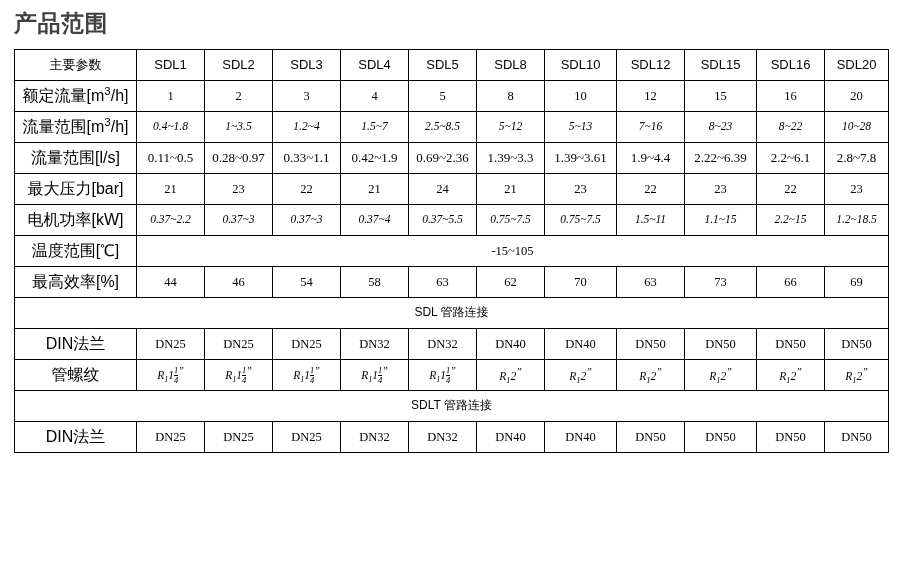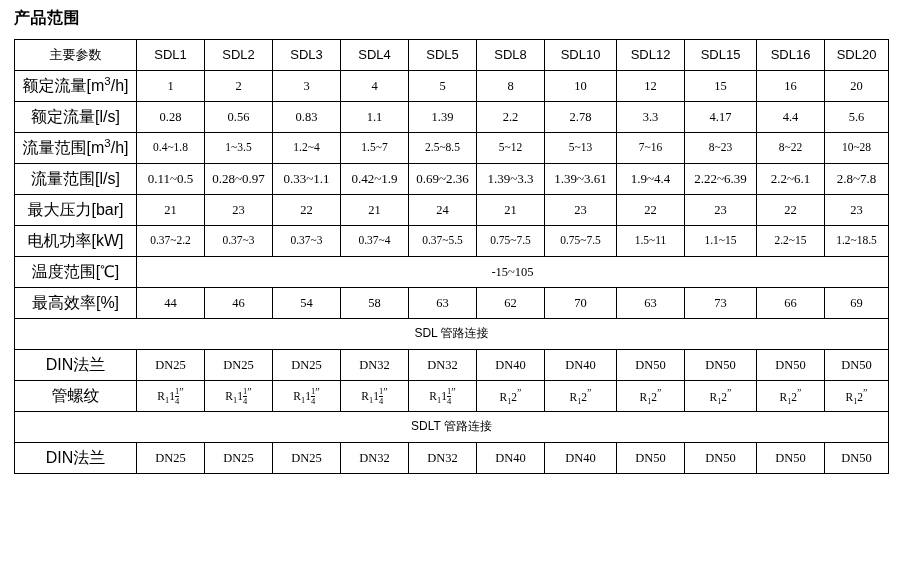--- a/index.html
+++ b/index.html
@@ -16,22 +16,22 @@
   }
   .page {
     position: relative;
     width: 900px;
     height: 579px;
     box-sizing: border-box;
   }
   .page-title {
     font-family: Liberation Serif, serif;
     font-weight: bold;
-    font-size: 16px;
-    color: #000000;
+    font-size: 23px;
+    color: #404040;
     margin: 8px 0 0 14px;
     letter-spacing: 0.5px;
   }
   table.spec {
     border-collapse: collapse;
     table-layout: fixed;
     margin: 10px 0 0 14px;
     width: 872px;
     background: #ffffff;
   }
@@ -55,20 +55,21 @@
   table.spec td.colhead {
     font-family: "Liberation Sans", sans-serif;
     font-size: 13px;
   }
   table.spec td.section {
     font-family: "Liberation Sans", sans-serif;
     font-size: 12px;
   }
   table.spec td.small {
     font-size: 11.5px;
+    font-style: italic;
   }
   table.spec td.tiny {
     font-size: 13px;
   }
   sup, sub {
     font-size: 72%;
     line-height: 0;
   }
   .frac {
     display: inline-block;
@@ -131,34 +132,20 @@
         <td>4</td>
         <td>5</td>
         <td>8</td>
         <td>10</td>
         <td>12</td>
         <td>15</td>
         <td>16</td>
         <td>20</td>
       </tr>
 
-      <tr>
-        <td class="rowhead">额定流量[l/s]</td>
-        <td>0.28</td>
-        <td>0.56</td>
-        <td>0.83</td>
-        <td>1.1</td>
-        <td>1.39</td>
-        <td>2.2</td>
-        <td>2.78</td>
-        <td>3.3</td>
-        <td>4.17</td>
-        <td>4.4</td>
-        <td>5.6</td>
-      </tr>
 
       <tr>
         <td class="rowhead">流量范围[m<sup>3</sup>/h]</td>
         <td class="small">0.4~1.8</td>
         <td class="small">1~3.5</td>
         <td class="small">1.2~4</td>
         <td class="small">1.5~7</td>
         <td class="small">2.5~8.5</td>
         <td class="small">5~12</td>
         <td class="small">5~13</td>

